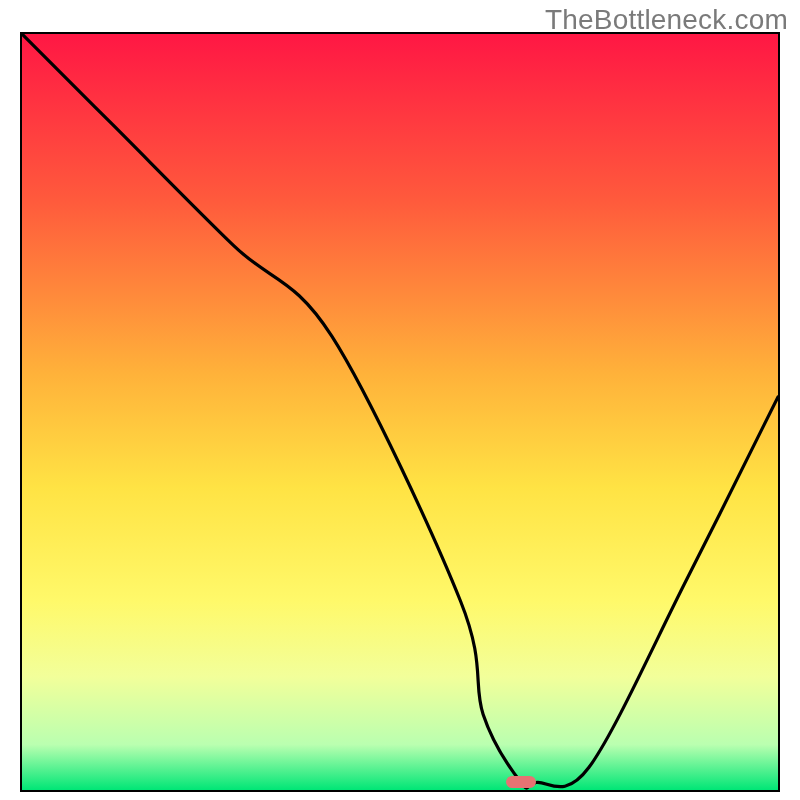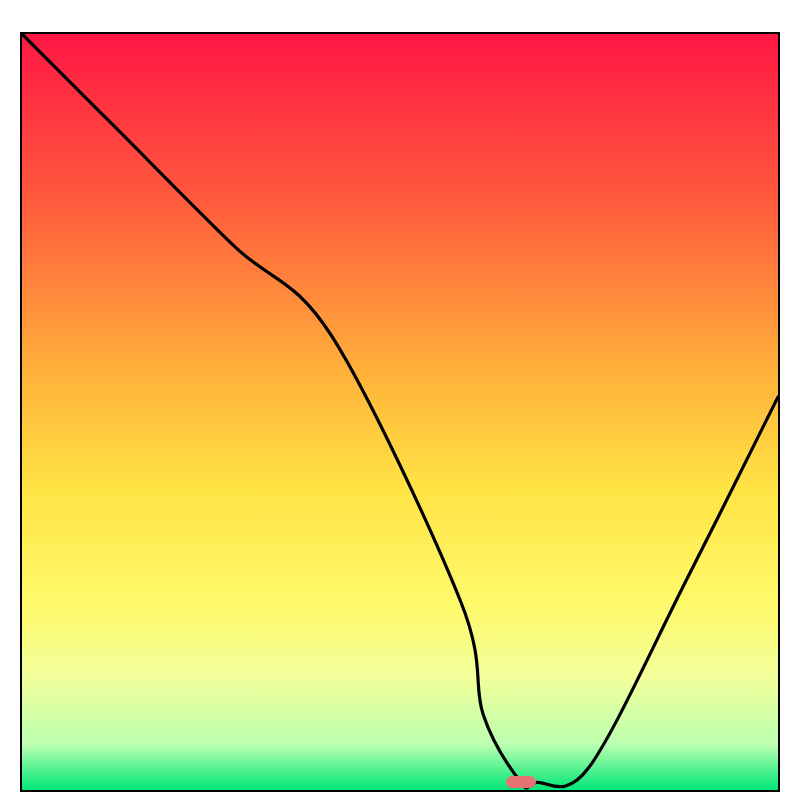--- a/index.html
+++ b/index.html
@@ -50,20 +50,21 @@
     height: 12px;
     border-radius: 6px;
     transform: translate(-50%, -50%);
   }
 </style>
 </head>
 <body>
 
 <div class="frame">
 
+  <div class="watermark">TheBottleneck.com</div>
 
   <div class="plot-border">
 
     <svg class="bg" viewBox="0 0 756 756" preserveAspectRatio="none">
       <defs>
         <linearGradient id="grad" x1="0" y1="0" x2="0" y2="1">
             <stop offset="0%" stop-color="#ff1744"></stop>
             <stop offset="22%" stop-color="#ff5a3c"></stop>
             <stop offset="45%" stop-color="#ffb23a"></stop>
             <stop offset="60%" stop-color="#ffe344"></stop>

